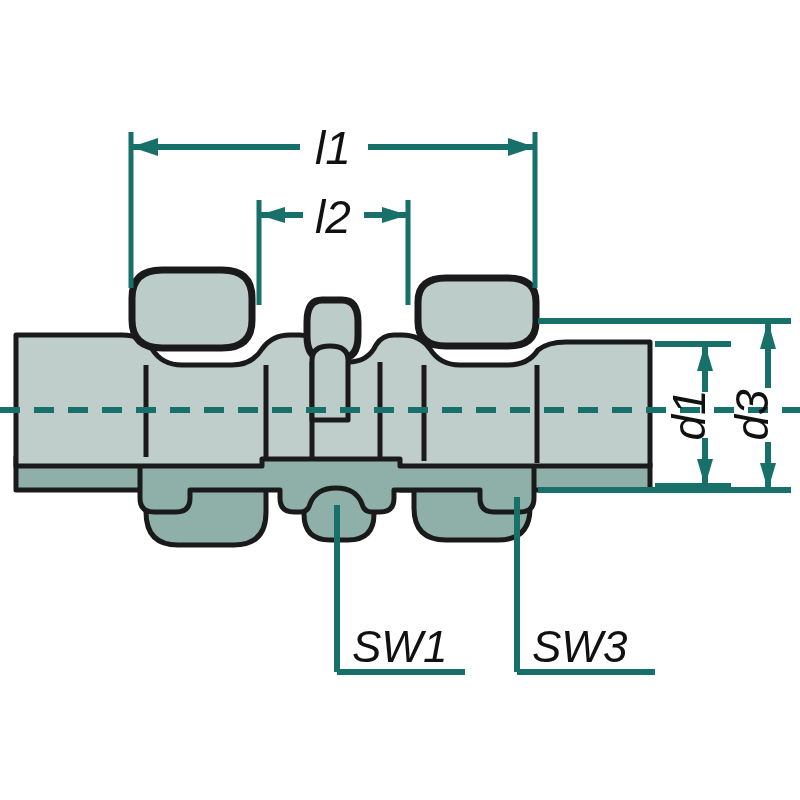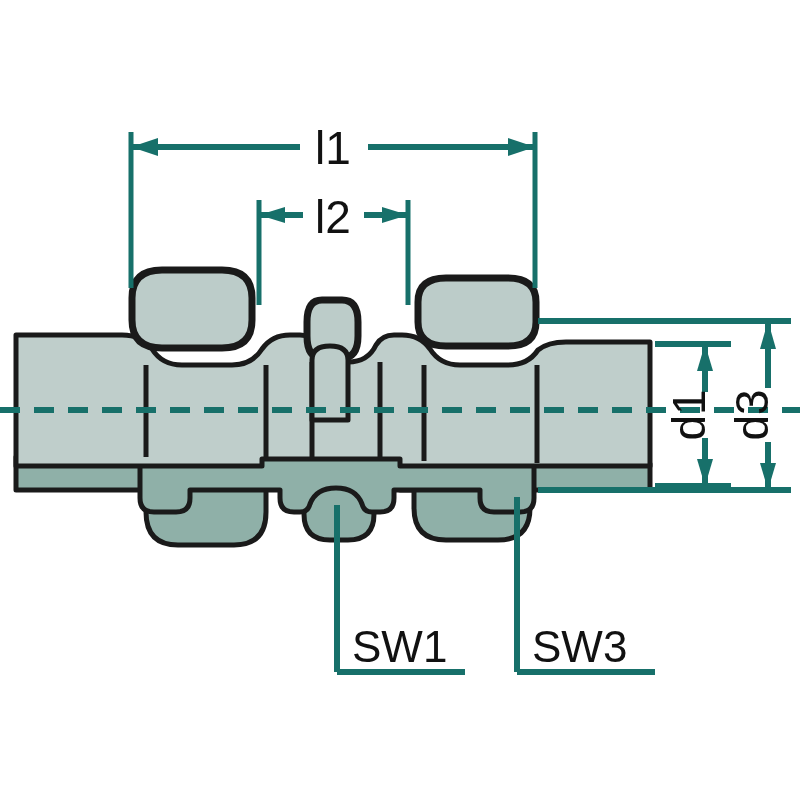--- a/index.html
+++ b/index.html
@@ -11,20 +11,21 @@
     width: 800px;
     height: 800px;
     font-family: "Liberation Sans", sans-serif;
     overflow: hidden;
   }
   #drawing-root {
     position: relative;
     width: 800px;
     height: 800px;
     background: #ffffff;
+    font-style: italic;
   }
   svg#tech-drawing {
     display: block;
     width: 800px;
     height: 800px;
   }
   .dim-text {
     font-family: "Liberation Sans", sans-serif;
     font-size: 46px;
     fill: #111111;

